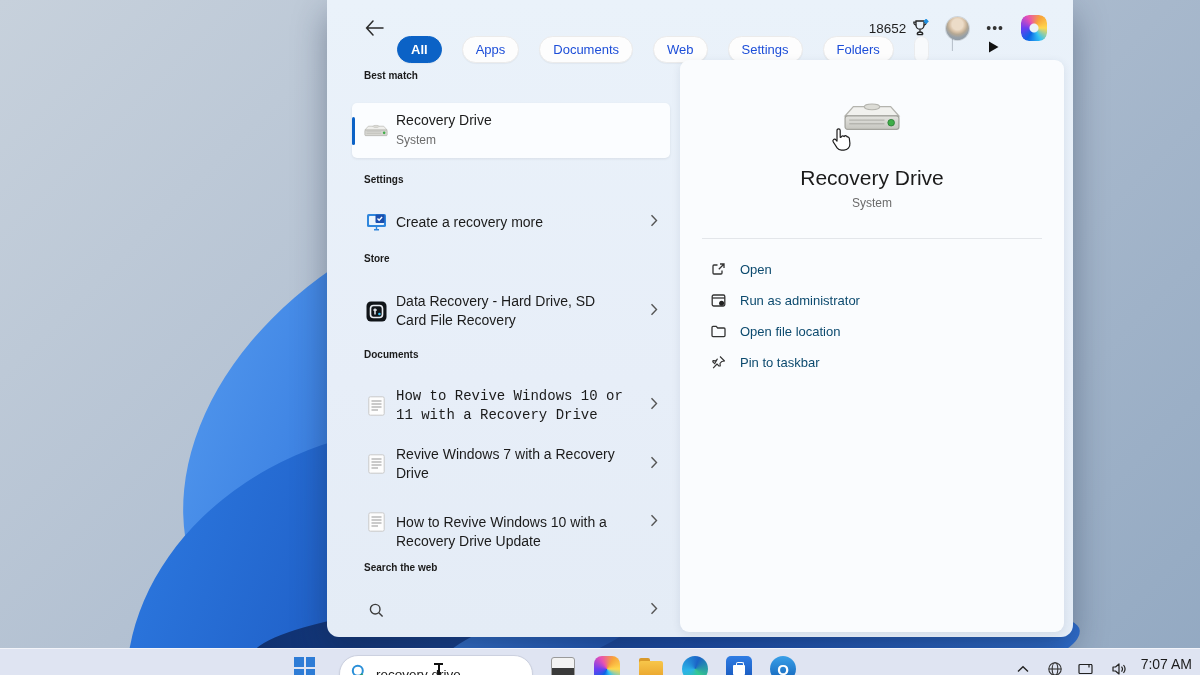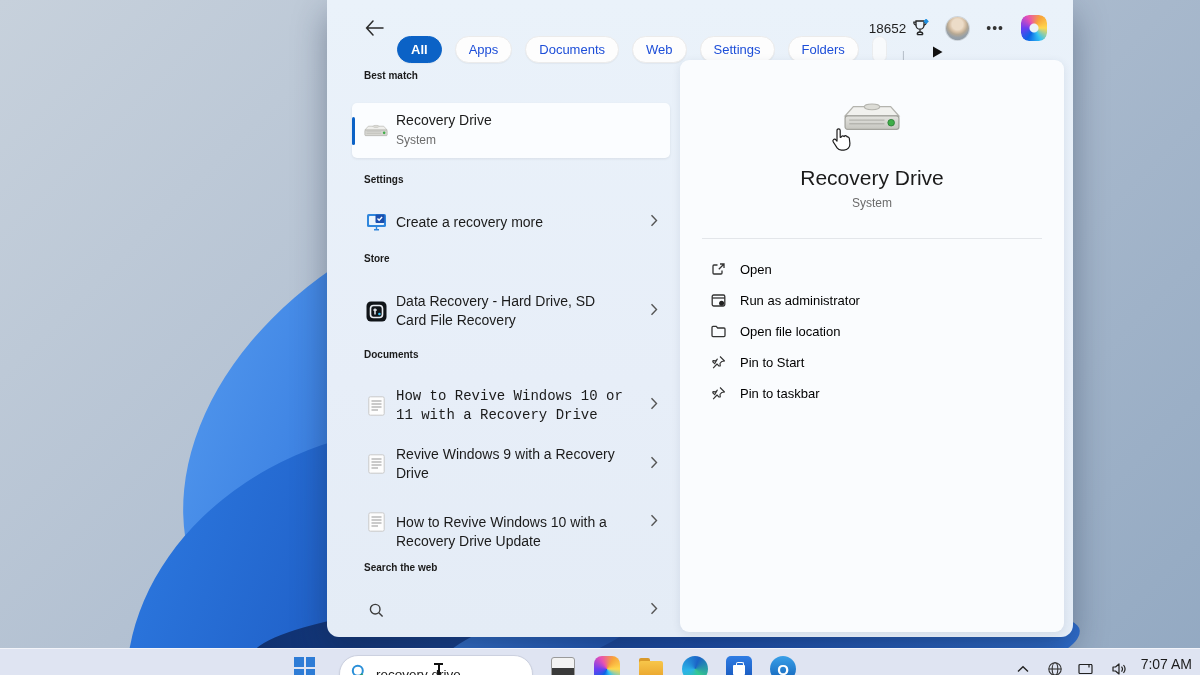--- a/index.html
+++ b/index.html
@@ -22,21 +22,21 @@
         border-radius:50%; transform:rotate(-18deg); opacity:.8; }
 
   
   .flyout { position:absolute; left:327px; top:0; width:746px; height:637px;
     background:linear-gradient(180deg,#eaf2fa 0%,#e7eef8 60%,#e4ecf6 100%);
     border-radius:0 0 12px 12px; box-shadow:0 14px 34px rgba(20,35,60,.38); }
 
   
   .topbar { position:absolute; left:0; top:0; right:0; height:56px; display:flex; align-items:center; }
   .back-btn { margin-left:34px; width:26px; height:26px; display:flex; align-items:center; justify-content:center; cursor:pointer; }
-  .pills { display:flex; align-items:flex-end; gap:13px; margin-left:10px;margin-top:43px; }
+  .pills { display:flex; align-items:flex-start; gap:20px; margin-left:10px;margin-top:43px; }
   .pill { height:27px; padding:0 13px; display:flex; align-items:center; border-radius:14px;
     background:#fdfdfd; border:1px solid #ebebeb; font-size:13px; color:#1d4ed8; box-shadow:0 1px 1px rgba(0,0,0,.04); cursor:pointer; white-space:nowrap; }
   .pill.active { background:#0b62c6; border-color:#0b62c6; color:#fff; font-weight:bold; }
   .pill.partial { width:15px; padding:0; overflow:hidden; opacity:.75; }
   .tab-sep { color:#b9c2cc; font-size:13px; margin:0 2px; }
   .play-btn { margin-left:6px; width:22px; height:22px; display:flex; align-items:center; justify-content:center; cursor:pointer; }
   .topbar-right { position:absolute; right:26px; top:0; height:56px; display:flex; align-items:center; gap:17px; }
   .rewards { display:flex; align-items:center; gap:6px; cursor:pointer; }
   .rewards-num { font-size:13.5px; color:#1f1f1f; }
   .avatar { width:23px; height:23px; border-radius:50%; cursor:pointer;
@@ -63,21 +63,21 @@
   .card { position:absolute; left:353px; top:60px; width:384px; height:572px; background:#fafcfe;
     border-radius:9px; box-shadow:0 2px 8px rgba(40,60,90,.10); }
   .card-head { display:flex; flex-direction:column; align-items:center; }
   .big-icon { margin-top:38px; }
   .card-title { margin-top:26px; font-size:21px; color:#1b1b1b; }
   .card-sub { margin-top:6px; font-size:12px; color:#6b6b6b; }
   .divider { position:absolute; left:22px; right:22px; top:178px; height:1px; background:#e3e6ea; }
   .actions { position:absolute; left:0; right:0; top:194px; }
   .action { height:31px; display:flex; align-items:center; padding-left:30px; cursor:pointer; }
   .action .aic { width:17px; display:flex; justify-content:center; }
-  .action .alabel { margin-left:13px; font-size:13px; color:#000000; }
+  .action .alabel { margin-left:13px; font-size:13px; color:#0c4a6e; }
 
   
   .taskbar { position:absolute; left:0; top:648px; width:1200px; height:54px;
     background:#dfe4f2; border-top:1px solid rgba(255,255,255,.6); }
   .win-logo { position:absolute; left:294px; top:8px; width:21px; height:21px; display:grid;
     grid-template-columns:1fr 1fr; grid-template-rows:1fr 1fr; gap:2px; cursor:pointer; }
   .win-logo span { background:#2e7cd6; }
   .tb-search { position:absolute; left:339px; top:6px; width:194px; height:38px; border-radius:19px;
     background:#fff; border:1px solid #ccd1e0; box-shadow:0 1px 2px rgba(0,0,0,.08); display:flex; align-items:center; cursor:text; }
   .tb-search .mag { margin-left:11px; }
@@ -240,21 +240,21 @@
       <svg width="17" height="20" viewBox="0 0 17 20">
         <rect x="0.8" y="0.8" width="15.4" height="18.4" rx="1.5" fill="#fdfdfd" stroke="#c9c9c9" stroke-width="1"></rect>
         <g stroke="#a9a9a9" stroke-width="1.2">
             <line x1="3.5" y1="5" x2="13.5" y2="5"></line>
             <line x1="3.5" y1="8" x2="13.5" y2="8"></line>
             <line x1="3.5" y1="11" x2="13.5" y2="11"></line>
             <line x1="3.5" y1="14" x2="10" y2="14"></line>
           </g>
       </svg>
     </div>
-    <div class="rtext" style="width:240px;">Revive Windows 9 with a Recovery Drive</div>
+    <div class="rtext" style="width:240px;">Revive Windows 7 with a Recovery Drive</div>
     <div class="chev">
       <svg width="8" height="13" viewBox="0 0 8 13">
           <path d="M1.5 1.2l5 5.3-5 5.3" stroke="#555" stroke-width="1.4" fill="none"></path>
         </svg>
     </div>
   </div>
 
   <div class="row" style="top:496px; height:52px;">
     <div class="ric">
       <svg width="17" height="20" viewBox="0 0 17 20">
@@ -340,28 +340,20 @@
           </svg>
         </span>
         <span class="alabel">Open file location</span>
       </div>
       <div class="action">
         <span class="aic">
           <svg width="15" height="15" viewBox="0 0 16 16" fill="none" stroke="#333" stroke-width="1.2">
             <path d="M9.6 1.6l4.8 4.8-2.8.5-2 2 .3 2.7-1.3.2-2.2-2.2L2.3 14M3.9 9.3l-2-2 .2-1.3 2.7.3 2-2z" stroke-linejoin="round"></path>
           </svg>
         </span>
-        <span class="alabel">Pin to Start</span>
-      </div>
-      <div class="action">
-        <span class="aic">
-          <svg width="15" height="15" viewBox="0 0 16 16" fill="none" stroke="#333" stroke-width="1.2">
-            <path d="M9.6 1.6l4.8 4.8-2.8.5-2 2 .3 2.7-1.3.2-2.2-2.2L2.3 14M3.9 9.3l-2-2 .2-1.3 2.7.3 2-2z" stroke-linejoin="round"></path>
-          </svg>
-        </span>
         <span class="alabel">Pin to taskbar</span>
       </div>
     </div>
   </div>
 
   <div class="cursor-hand">
     <svg width="21" height="24" viewBox="0 0 21 24">
       <path d="M7 2.5c0-1 .7-1.7 1.6-1.7S10.2 1.5 10.2 2.5v6.8l1-.2c.4-1 1.4-1.3 2.2-1l.8.4c.3-.6 1-.9 1.8-.7.7.2 1.1.6 1.3 1.2.9-.2 1.8.3 2 1.3l.6 5c.2 2-.4 3.6-1.5 4.9-1 1.2-2.6 1.9-4.4 1.9h-2.6c-1.8 0-3.3-.8-4.3-2.2L3.3 14c-.6-.8-.5-1.8.2-2.4.7-.6 1.8-.5 2.4.2L7 13z" fill="#fff" stroke="#1b1b1b" stroke-width="1.2" stroke-linejoin="round"></path>
     </svg>
   </div>

